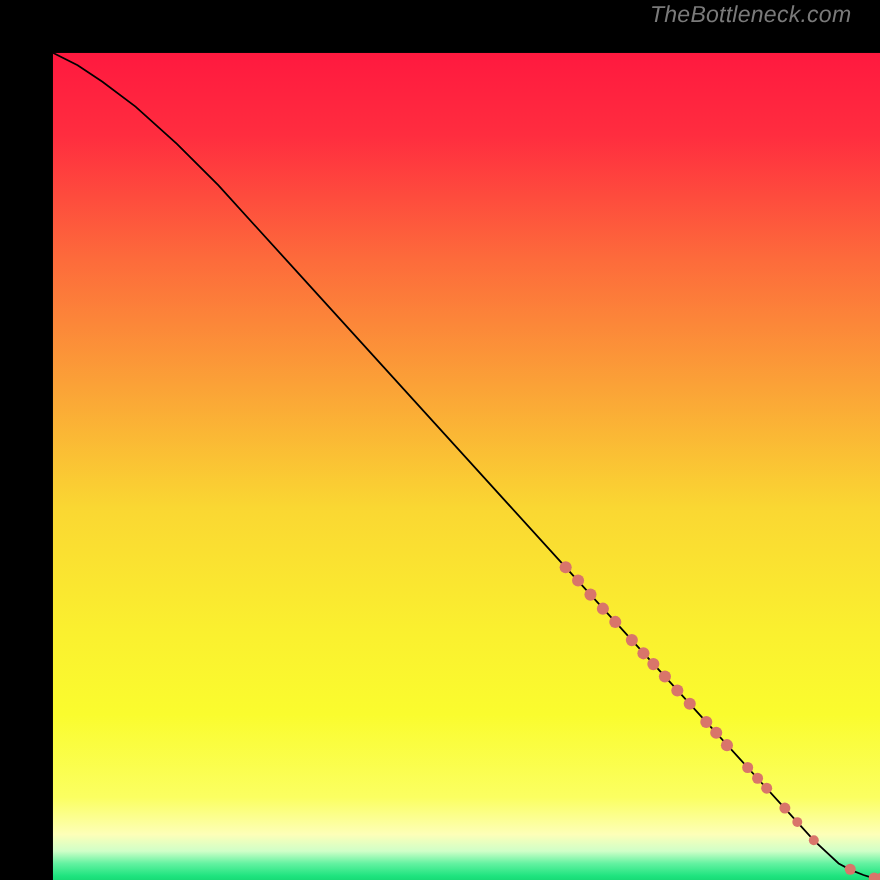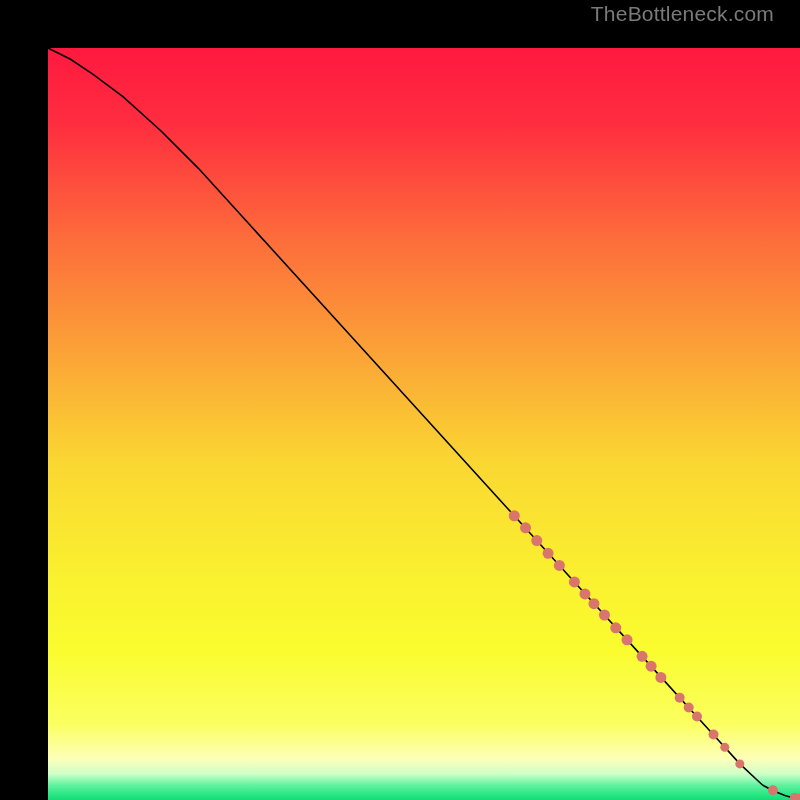--- a/index.html
+++ b/index.html
@@ -21,20 +21,21 @@
   }
   .watermark {
     position: absolute;
     top: 2px;
     right: 26px;
     color: #7a7a7a;
     font-size: 21px;
     font-weight: 400;
     letter-spacing: 0.2px;
     z-index: 20;
+    font-style: italic;
   }
   .plot {
     position: absolute;
     left: 24px;
     top: 24px;
     width: 752px;
     height: 752px;
     z-index: 5;
   }
   svg {

